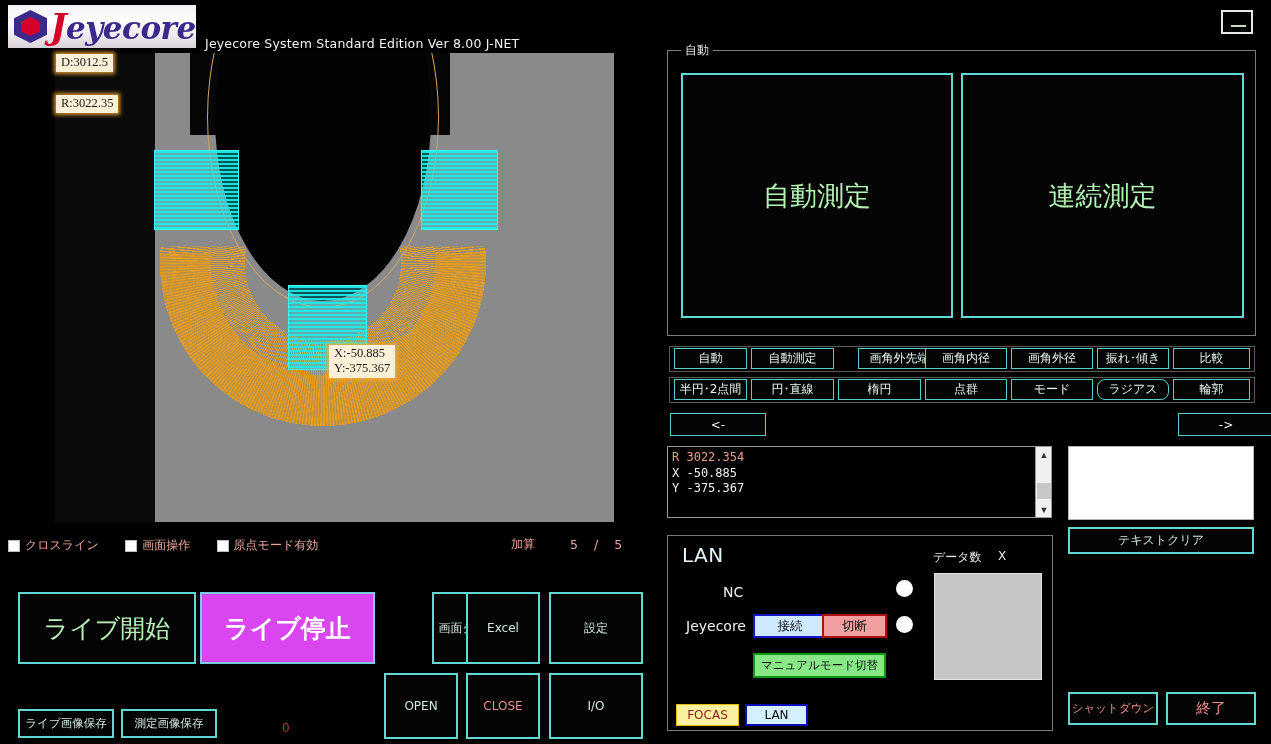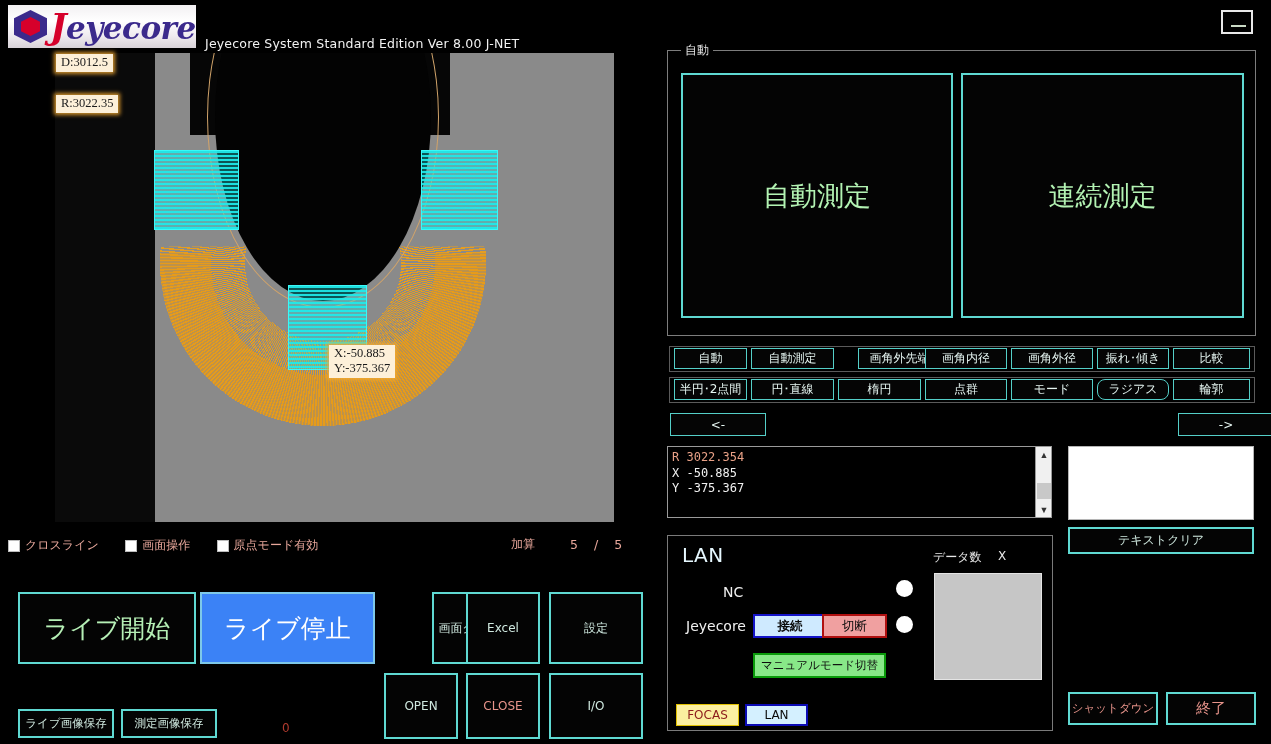--- a/index.html
+++ b/index.html
@@ -149,21 +149,21 @@
   
   .tbtn {
     background: #040404; border: 2px solid #5fd9d2; color: #cfe8df;
     font-family: "DejaVu Sans", sans-serif; display: flex;
     align-items: center; justify-content: center; cursor: pointer;
     text-align: center; position: absolute; user-select: none;
   }
 
   .btn-live-start { left: 18px;  top: 592px; width: 178px; height: 72px; font-size: 25px; color: #b6f0b6; }
   .btn-live-stop  { left: 200px; top: 592px; width: 175px; height: 72px; font-size: 25px;
-                    background: #3b82f6; border-color: #7ec8e8; color: #ffffff; }
+                    background: #d946ef; border-color: #7ec8e8; color: #ffffff; font-weight: bold; }
   .btn-clear   { left: 384px; top: 592px; width: 74px;  height: 72px; font-size: 12px; margin-left: 48px; }
   .btn-excel   { left: 466px; top: 592px; width: 74px;  height: 72px; font-size: 12px; }
   .btn-setting { left: 549px; top: 592px; width: 94px;  height: 72px; font-size: 12px; }
   .btn-open    { left: 384px; top: 673px; width: 74px;  height: 66px; font-size: 12px; }
   .btn-close   { left: 466px; top: 673px; width: 74px;  height: 66px; font-size: 12px; color: #e8948b; }
   .btn-io      { left: 549px; top: 673px; width: 94px;  height: 66px; font-size: 12px; }
   .btn-savelive{ left: 18px;  top: 709px; width: 96px;  height: 29px; font-size: 11.5px; }
   .btn-savemeas{ left: 121px; top: 709px; width: 96px;  height: 29px; font-size: 11.5px; }
   .zero-ind {
     position: absolute; left: 282px; top: 721px; color: #b03a2e;
@@ -263,21 +263,21 @@
   .led-jc { left: 228px; top: 80px; }
   .lan-gray-box {
     position: absolute; left: 266px; top: 37px; width: 108px; height: 107px;
     background: #c6c6c6; border: 1px solid #e4e4e4;
   }
   .ctl {
     position: absolute; display: flex; align-items: center; justify-content: center;
     font-size: 12.5px; font-family: "DejaVu Sans", sans-serif; cursor: pointer;
   }
   .btn-connect    { left: 85px;  top: 78px;  width: 74px; height: 24px;
-                    background: #cfeaff; border: 2px solid #1414c8; color: #0b0b0b; font-weight: bold; }
+                    background: #cfeaff; border: 2px solid #1414c8; color: #0b0b0b; }
   .btn-disconnect { left: 154px; top: 78px;  width: 65px; height: 24px;
                     background: #f0a0a0; border: 2px solid #b01010; color: #0b0b0b; }
   .btn-manual     { left: 85px;  top: 117px; width: 133px; height: 25px;
                     background: #88e888; border: 2px solid #0a9a0a; color: #0b0b0b; font-size: 11.5px; }
 
   .lan-tabbar {
     position: absolute; left: 667px; top: 700px; width: 386px; height: 31px;
     border: 1px solid #7a7a7a; border-top: none; background: #000;
   }
   .tab {

